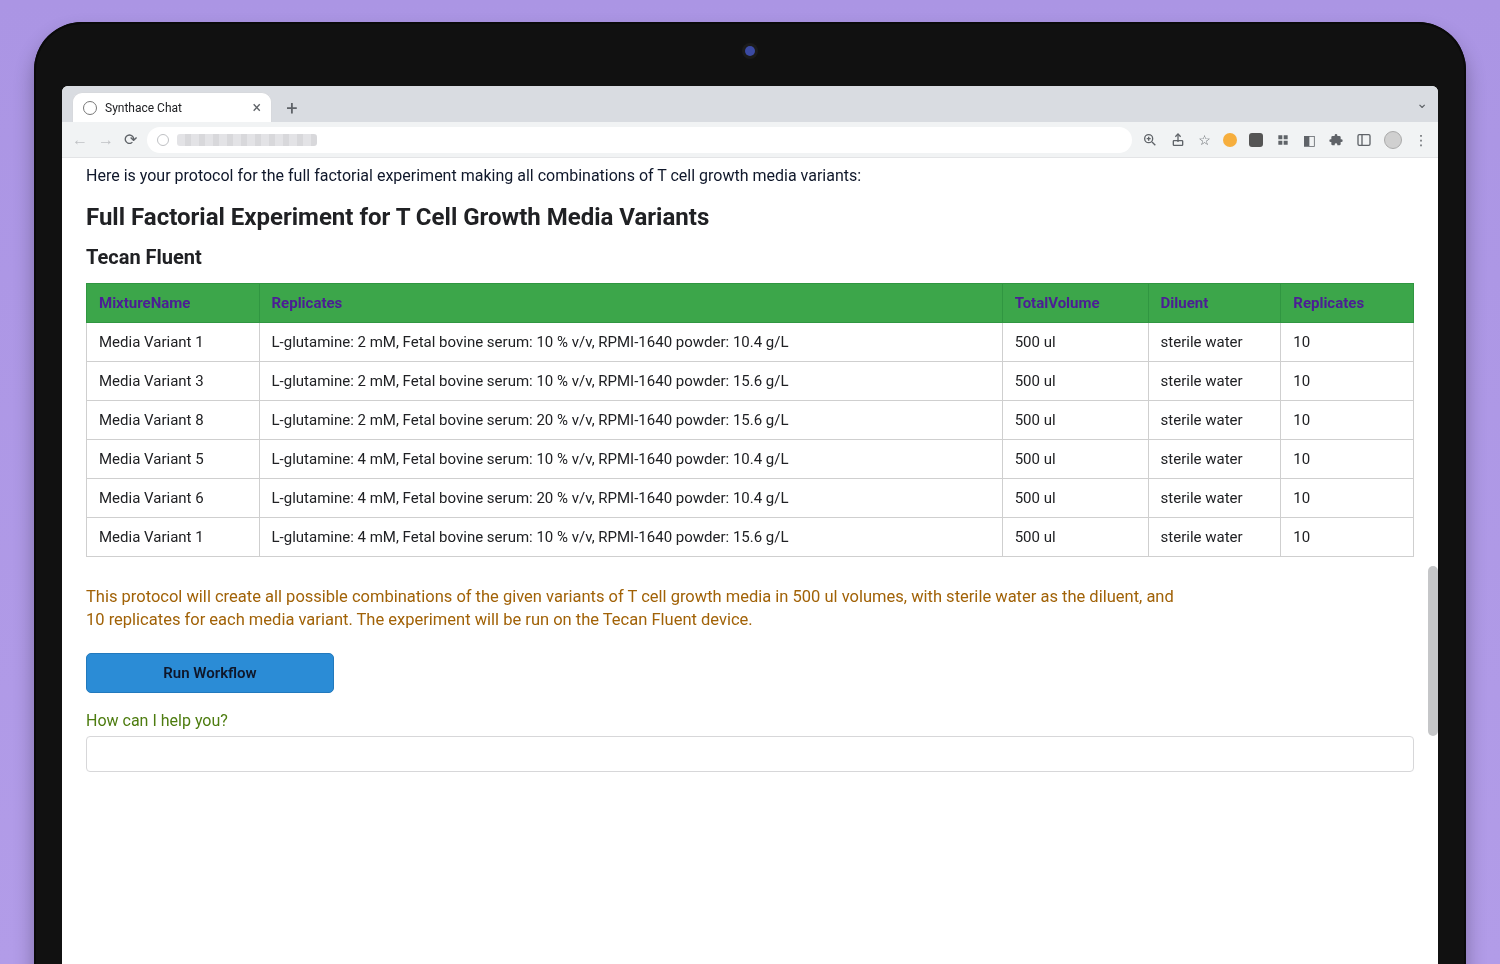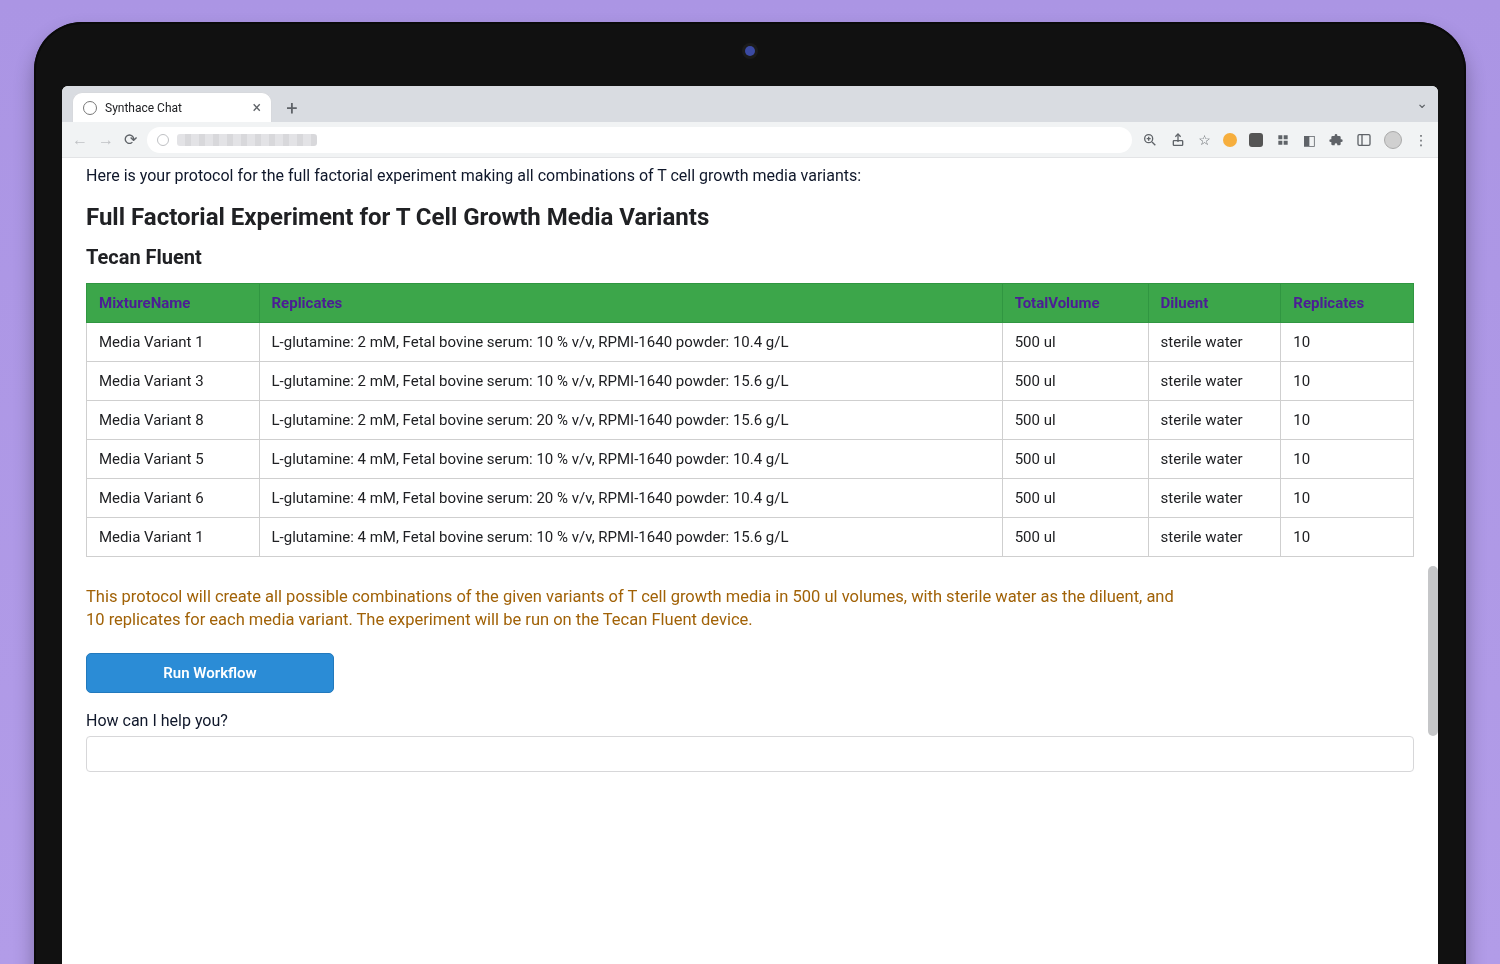--- a/index.html
+++ b/index.html
@@ -135,26 +135,26 @@
     border-color: var(--green-dark);
   }
   table.fac col.c-name { width: 13%; }
   table.fac col.c-set  { width: 56%; }
   table.fac col.c-vol  { width: 11%; }
   table.fac col.c-dil  { width: 10%; }
   table.fac col.c-rep  { width: 10%; }
 
   .desc { font-size: 16.5px; color: #a16207; margin: 28px 0 22px 0; line-height: 1.4; max-width: 1100px;}
   .run-btn {
-    display: inline-block; background: var(--blue); color: #ffffff;
+    display: inline-block; background: var(--blue); color: #0f172a;
     border: 1px solid var(--blue-dark); border-radius: 5px;
     padding: 10px 0; width: 248px; text-align: center; font-size: 15px; font-weight: 600;
     cursor: pointer;
   }
-  .prompt-label { margin: 18px 0 6px 0; font-size: 16px; color: #0f172a; }
+  .prompt-label { margin: 18px 0 6px 0; font-size: 16px; color: #4d7c0f; }
   .prompt-box {
     width: 100%; height: 36px; border: 1px solid #d7d7d9; border-radius: 4px;
     background: #fff;
   }
 
   .icon-btn { display:inline-flex;align-items:center;justify-content:center; }
 </style>
 </head>
 <body>
 

